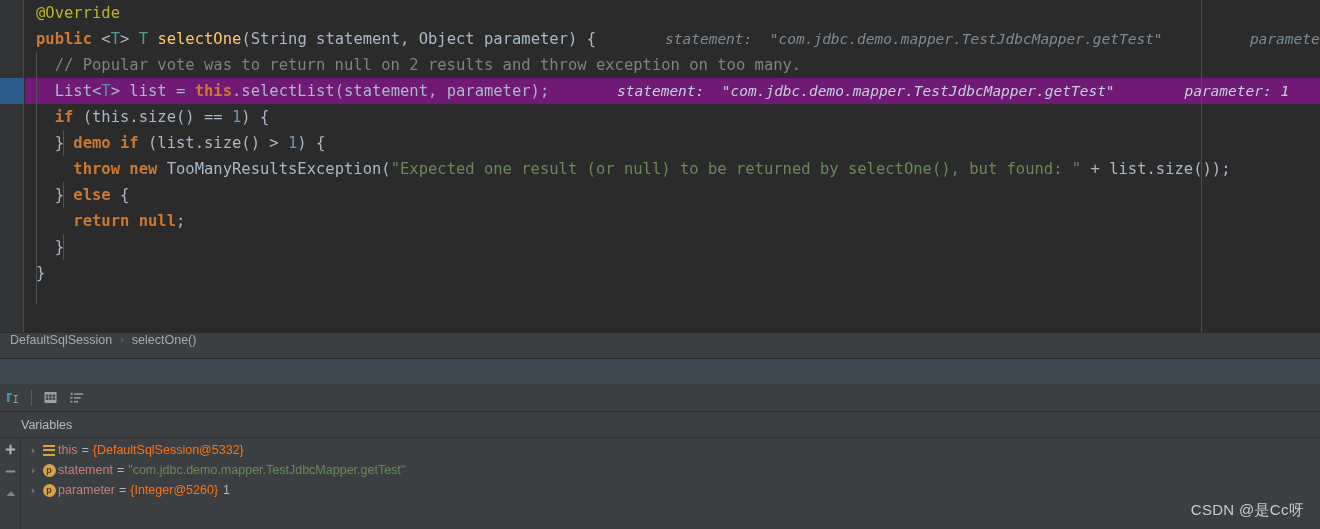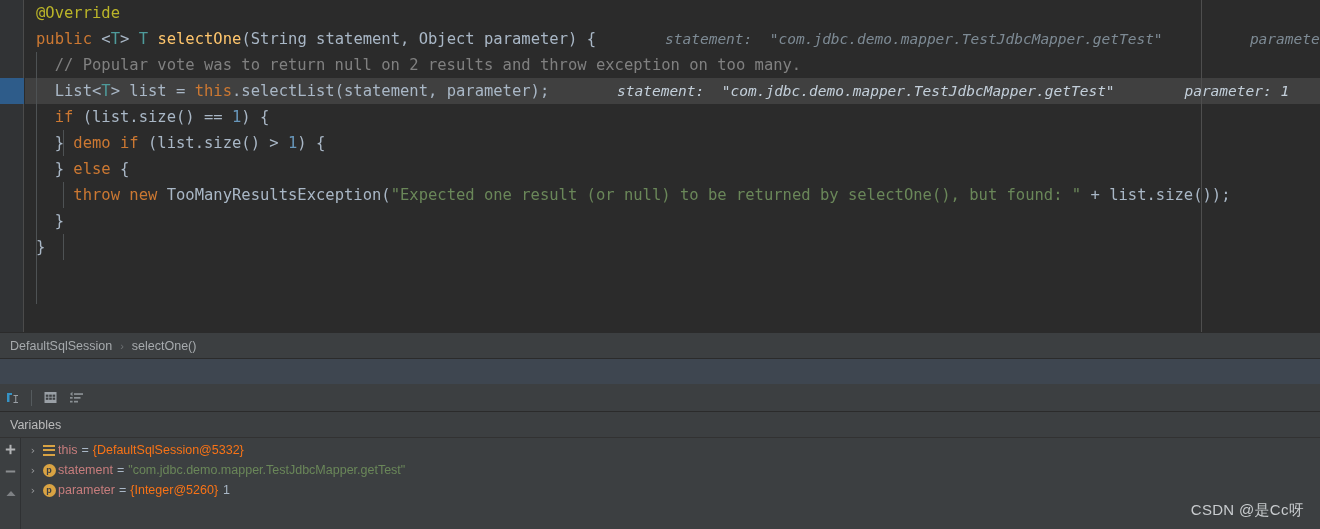--- a/index.html
+++ b/index.html
@@ -40,60 +40,60 @@
   .line {
     position: relative;
     height: 26px;
     line-height: 26px;
     white-space: pre;
     font-size: 15.5px;
     font-family: "DejaVu Sans Mono", monospace;
     color: #A9B7C6;
   }
   .line.sel {
-    background: #404040;
+    background: #701a75;
   }
   .line.sel .hl-inline { color: #C3CFDA; }
   .hl-row-gutter {
     position: absolute; left: 0; top: 78px;
     width: 24px; height: 26px;
     background: #2E5C8A;
   }
   .code-text { padding-left: 11px; display: inline-block; }
 
   
   .indent-guide {
     position: absolute;
     width: 1px;
     background: #4E5254;
   }
 
   
-  .k   { color: #CC7832; }          
+  .k   { color: #CC7832; font-weight: bold; }          
   .ann { color: #BBB529; }          
   .fn  { color: #FFC66D; }          
   .gen { color: #4E9B9B; }          
   .pl  { color: #A9B7C6; }          
   .str { color: #6A8759; }          
   .num { color: #6897BB; }          
   .cmt { color: #808080; }
   .hl-inline {
     color: #7D8A94;
     font-style: italic;
     font-size: 14.5px;
   }
 
   
   .breadcrumb {
     position: absolute; left: 0; top: 332px;
     width: 1320px; height: 26px;
     background: #3C3F41;
     border-top: 1px solid #2B2B2B;
     box-sizing: border-box;
-    display: flex; align-items: center;
+    display: flex; 
     font-family: "Liberation Sans", sans-serif;
     font-size: 12.5px;
     color: #A6AAAD;
     padding-left: 6px;
   }
   .crumb { padding: 0 4px; }
   .crumb-sep { color: #6E7274; padding: 0 4px; font-size: 11px; }
 
   
   .debug-topbar {
@@ -124,21 +124,21 @@
     margin: 0 5px;
   }
 
   
   .vars-tabstrip {
     position: absolute; left: 0; top: 412px;
     width: 1320px; height: 26px;
     background: #3C3F41;
     border-bottom: 1px solid #323232;
     box-sizing: border-box;
-    display: flex; align-items: center;
+    display: flex; align-items: center; padding-left: 11px;
   }
   .vars-tab {
     font-family: "Liberation Sans", sans-serif;
     font-size: 12.5px;
     color: #BBBBBB;
     padding: 0 10px;
   }
 
   
   .vars-panel {
@@ -213,24 +213,25 @@
 <div class="ide">
 
   <div class="editor">
     <div class="gutter"></div>
     <div class="hl-row-gutter"></div>
     <div class="code-area" id="code-area">
         <div class="line"><span class="code-text"><span class="ann">@Override</span></span></div>
         <div class="line"><span class="code-text"><span class="k">public</span><span class="pl"> &lt;</span><span class="gen">T</span><span class="pl">&gt; </span><span class="gen">T</span><span class="pl"> </span><span class="fn">selectOne</span><span class="pl">(</span><span class="pl">String</span><span class="pl"> statement, </span><span class="pl">Object</span><span class="pl"> parameter) {</span></span><span class="hl-inline" style="position: absolute; left: 640px; top: 0px;">statement:  "com.jdbc.demo.mapper.TestJdbcMapper.getTest"          parameter</span></div>
         <div class="line"><span class="code-text"><span class="cmt">  // Popular vote was to return null on 2 results and throw exception on too many.</span></span></div>
         <div class="line sel"><span class="code-text"><span class="pl">  List&lt;</span><span class="gen">T</span><span class="pl">&gt; list = </span><span class="k">this</span><span class="pl">.selectList(statement, parameter);</span></span><span class="hl-inline" style="position: absolute; left: 592px; top: 0px;">statement:  "com.jdbc.demo.mapper.TestJdbcMapper.getTest"        parameter: 1</span></div>
-        <div class="line"><span class="code-text"><span class="k">  if</span><span class="pl"> (list.size() == </span><span class="num">1</span><span class="pl">) {</span></span></div>
+        <div class="line"><span class="code-text"><span class="k">  if</span><span class="pl"> (this.size() == </span><span class="num">1</span><span class="pl">) {</span></span></div>
         <div class="line"><span class="code-text"><span class="pl">  } </span><span class="k">demo if</span><span class="pl"> (list.size() &gt; </span><span class="num">1</span><span class="pl">) {</span></span></div>
+        <div class="line"><span class="code-text"><span class="k">    throw</span><span class="pl"> </span><span class="k">new</span><span class="pl"> TooManyResultsException(</span><span class="str">"Expected one result (or null) to be returned by selectOne(), but found: "</span><span class="pl"> + </span><span class="pl">list.size());</span></span></div>
         <div class="line"><span class="code-text"><span class="pl">  } </span><span class="k">else</span><span class="pl"> {</span></span></div>
-        <div class="line"><span class="code-text"><span class="k">    throw</span><span class="pl"> </span><span class="k">new</span><span class="pl"> TooManyResultsException(</span><span class="str">"Expected one result (or null) to be returned by selectOne(), but found: "</span><span class="pl"> + </span><span class="pl">list.size());</span></span></div>
+        <div class="line"><span class="code-text"><span class="k">    return</span><span class="pl"> </span><span class="k">null</span><span class="pl">;</span></span></div>
         <div class="line"><span class="code-text"><span class="pl">  }</span></span></div>
         <div class="line"><span class="code-text"><span class="pl">}</span></span></div>
       </div>
     <div class="right-margin-line"></div>
   <div class="indent-guide" style="left: 36px; top: 52px; height: 252px;"></div>
       <div class="indent-guide" style="left: 63px; top: 130px; height: 26px;"></div>
       <div class="indent-guide" style="left: 63px; top: 182px; height: 26px;"></div>
       <div class="indent-guide" style="left: 63px; top: 234px; height: 26px;"></div>
     </div>
 

